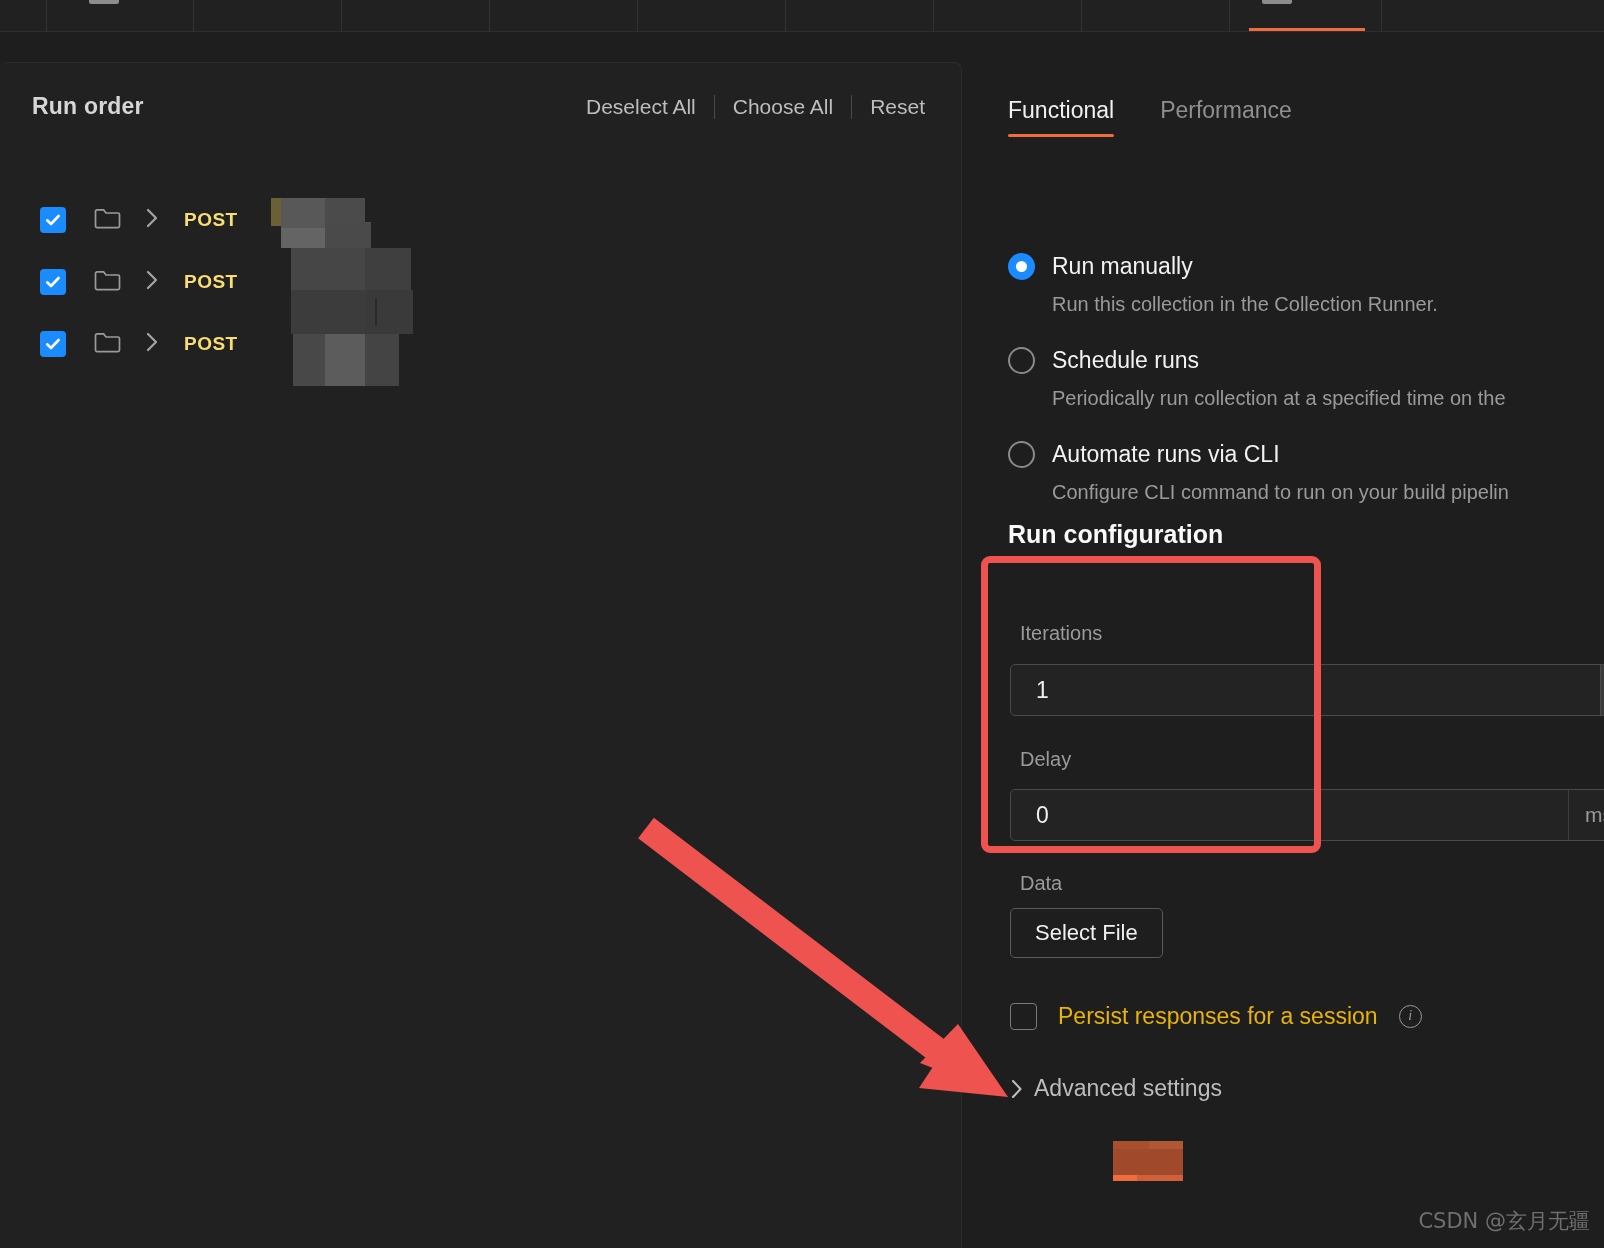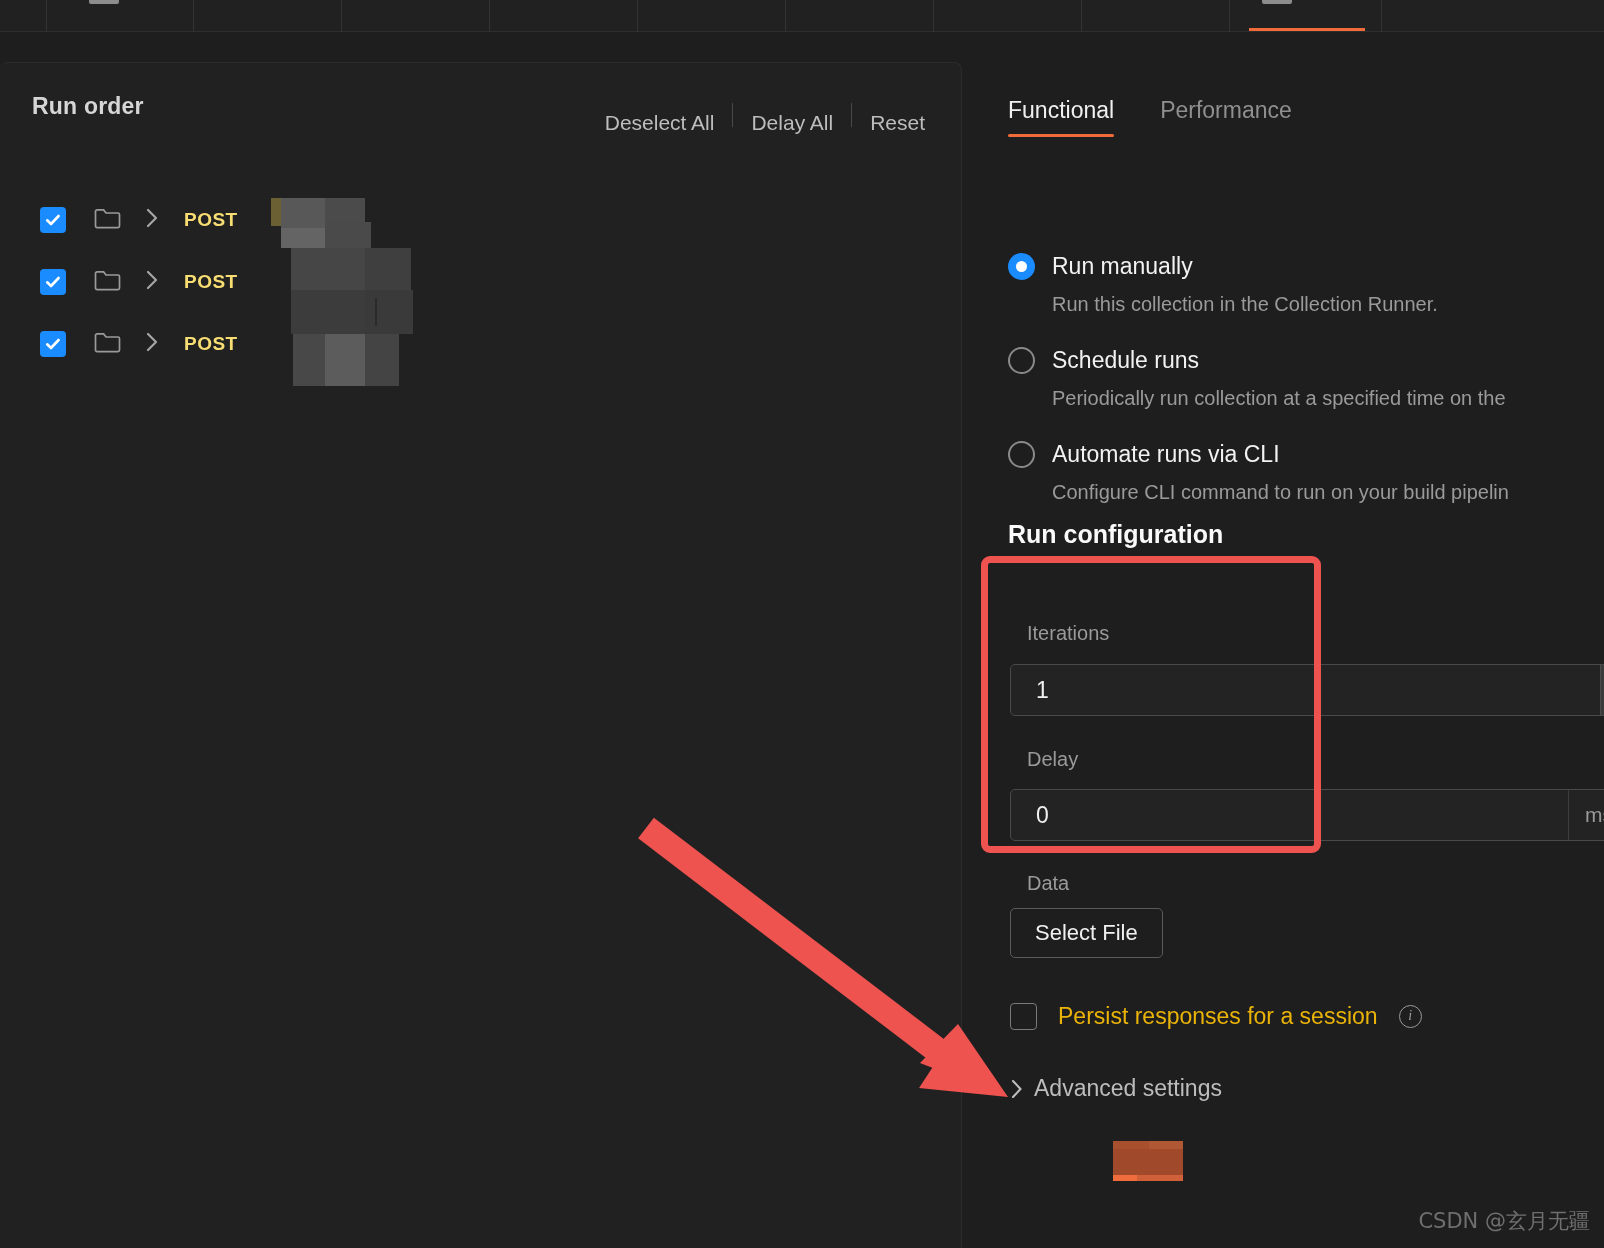--- a/index.html
+++ b/index.html
@@ -45,21 +45,21 @@
   }
   .run-order-title {
     position: absolute; left: 32px; top: 30px;
     font-size: 23px; font-weight: bold; color: #d6d6d6; letter-spacing: .2px;
   }
   .head-actions {
     position: absolute; right: 36px; top: 32px;
     display: flex; align-items: center; gap: 0;
     font-size: 21px; color: #bdbdbd;
   }
-  .head-actions .act { padding: 0 18px; cursor: pointer; white-space: nowrap; margin-top: 16px; }
+  .head-actions .act { padding: 0 18px; cursor: pointer; white-space: nowrap; }
   .head-actions .sep { width: 1px; height: 24px; background: #4a4a4a; }
   .head-actions .act:last-child { padding-right: 0; }
 
   .run-list { position: absolute; left: 0; top: 126px; width: 100%; }
   .run-row {
     position: relative; height: 62px;
     display: flex; align-items: center; padding-left: 40px;
   }
   .cb {
     width: 26px; height: 26px; border-radius: 4px;
@@ -122,21 +122,21 @@
     margin-left: 44px; font-size: 23px; color: #f2f2f2; line-height: 33px;
   }
   .radio-desc {
     margin-left: 44px; margin-top: 7px; font-size: 20px; color: #9a9a9a;
     white-space: nowrap; line-height: 28px;
   }
   .radio-row + .radio-row { margin-top: 26px; }
 
   
   .field-label {
-    position: absolute; left: 42px; font-size: 20px; color: #9a9a9a;
+    position: absolute; left: 35px; font-size: 20px; color: #9a9a9a;
   }
   #lbl-iterations { top: 582px; }
   #lbl-delay { top: 708px; }
   #lbl-data { top: 832px; }
 
   .num-field {
     position: absolute; left: 25px; width: 620px; height: 52px;
     background: #232323; border: 1px solid #4a4a4a; border-radius: 5px;
     display: flex; align-items: center;
   }
@@ -233,21 +233,21 @@
   </div>
 
   <div class="left-panel">
 
     <div class="left-head">
       <div class="run-order-title">Run order</div>
 
       <div class="head-actions">
         <span class="act">Deselect All</span>
         <span class="sep"></span>
-        <span class="act">Delay All</span>
+        <span class="act">Choose All</span>
         <span class="sep"></span>
         <span class="act">Reset</span>
       </div>
     </div>
 
     <div class="run-list">
 
       <div class="run-row">
         <span class="cb">
           <svg width="18" height="18" viewBox="0 0 18 18" aria-hidden="true">

